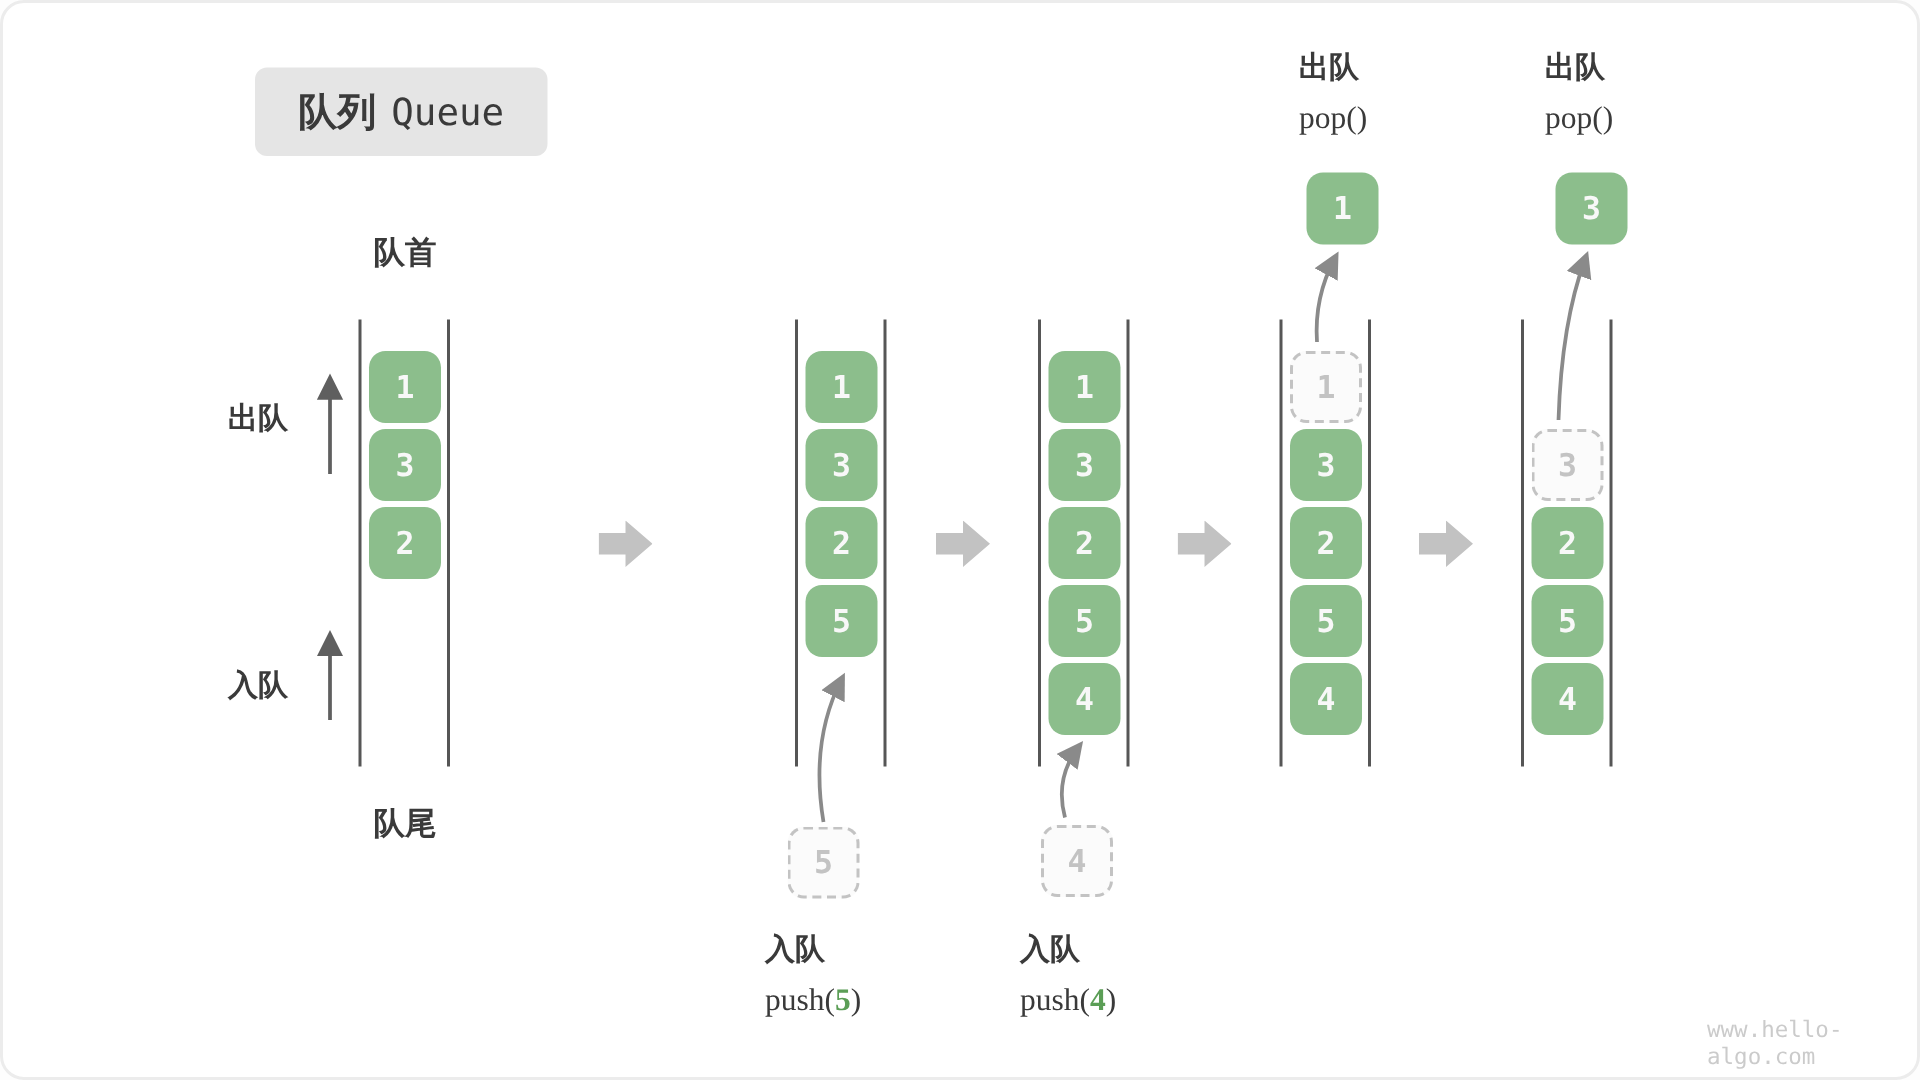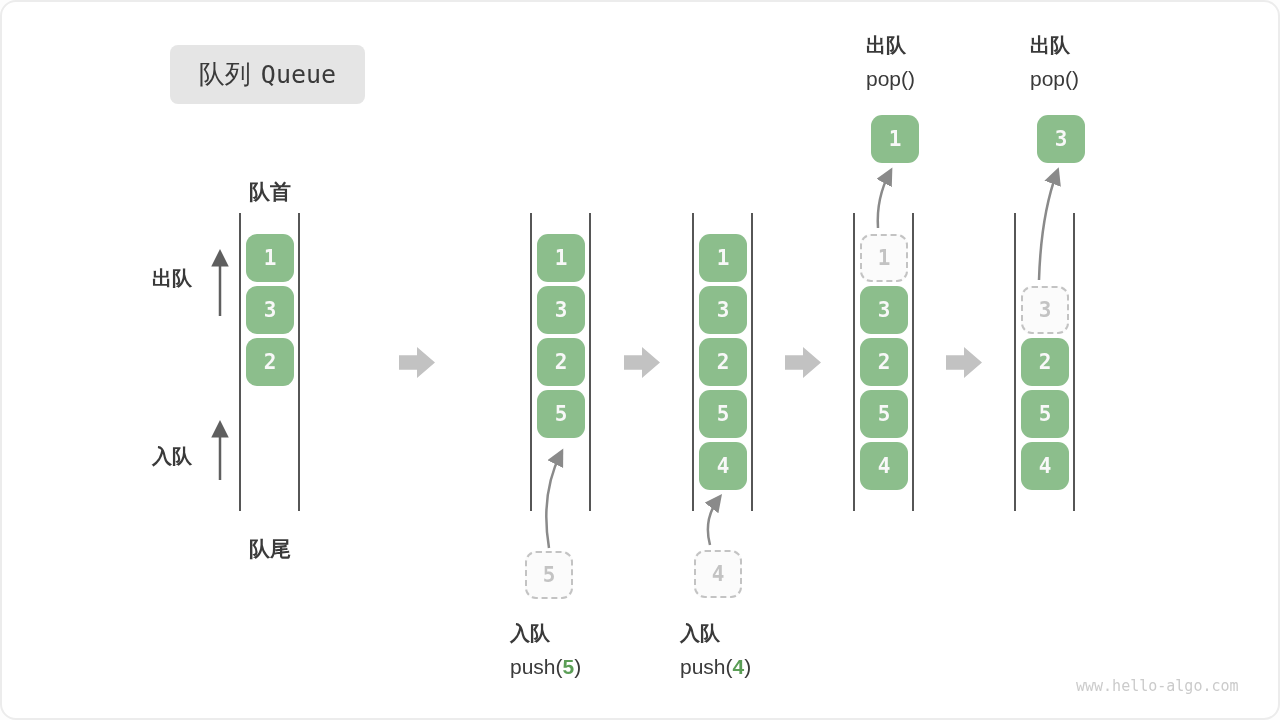--- a/index.html
+++ b/index.html
@@ -16,24 +16,24 @@
   .canvas{
     position:relative;width:1276px;height:716px;background:#ffffff;
     border:2px solid #ececec;border-radius:16px;overflow:hidden;
     font-family:"Liberation Sans", sans-serif;color:var(--text_dark);
   }
   .title-chip{
     position:absolute;left:168px;top:43px;width:195px;height:59px;
     background:var(--title_bg);border-radius:8px;
     display:flex;align-items:center;justify-content:center;gap:10px;
   }
-  .title-zh{font-size:26px;font-weight:normal;text-align:right;}
+  .title-zh{font-size:26px;font-weight:bold;text-align:right;}
   .title-en{font-family:"DejaVu Sans Mono", monospace;font-size:25px;}
   .lbl{position:absolute;font-weight:bold;font-size:21px;}
-  .lbl.front{left:237px;top:152px;width:62px;text-align:center;margin-top:24px;}
+  .lbl.front{left:237px;top:152px;width:62px;text-align:center;}
   .lbl.rear{left:237px;top:533px;width:62px;text-align:center;}
   .lbl.side{font-size:20px;}
   .lbl.dequeue{left:150px;top:263px;}
   .lbl.enqueue{left:150px;top:441px;}
   .walls{
     position:absolute;top:211px;height:298px;width:61px;box-sizing:border-box;
     border-left:2px solid var(--wall_gray);border-right:2px solid var(--wall_gray);
   }
   .cell{
     position:absolute;width:48px;height:48px;background:var(--cell_green);
@@ -46,25 +46,25 @@
     border:2px dashed var(--ghost_gray);border-radius:11px;color:var(--ghost_gray);
     font-family:"DejaVu Sans Mono", monospace;font-weight:bold;font-size:21px;
     display:flex;align-items:center;justify-content:center;
   }
   .block-arrow{
     position:absolute;top:345px;width:36px;height:31px;background:var(--block_arrow_gray);
     clip-path:polygon(0 27%,50% 27%,50% 0,100% 50%,50% 100%,50% 73%,0 73%);
   }
   .op{position:absolute;line-height:33px;}
   .op .name{font-weight:bold;font-size:20px;}
-  .op .code{font-family:Liberation Sans, sans-serif;font-size:21px;}
+  .op .code{font-family:Liberation Serif, serif;font-size:21px;}
   .op .green{color:var(--accent_green);font-weight:bold;}
   .overlay{position:absolute;left:0;top:0;width:1276px;height:716px;pointer-events:none;}
   .watermark{
-    position:absolute;left:1074px;top:675px;
+    position:absolute;left:1136px;top:675px;
     font-family:"DejaVu Sans Mono", monospace;font-size:15px;color:var(--watermark_gray);
   }
 </style>
 </head>
 <body>
 
 <div class="canvas">
 
   <div class="title-chip">
     <span class="title-zh">队列</span>

